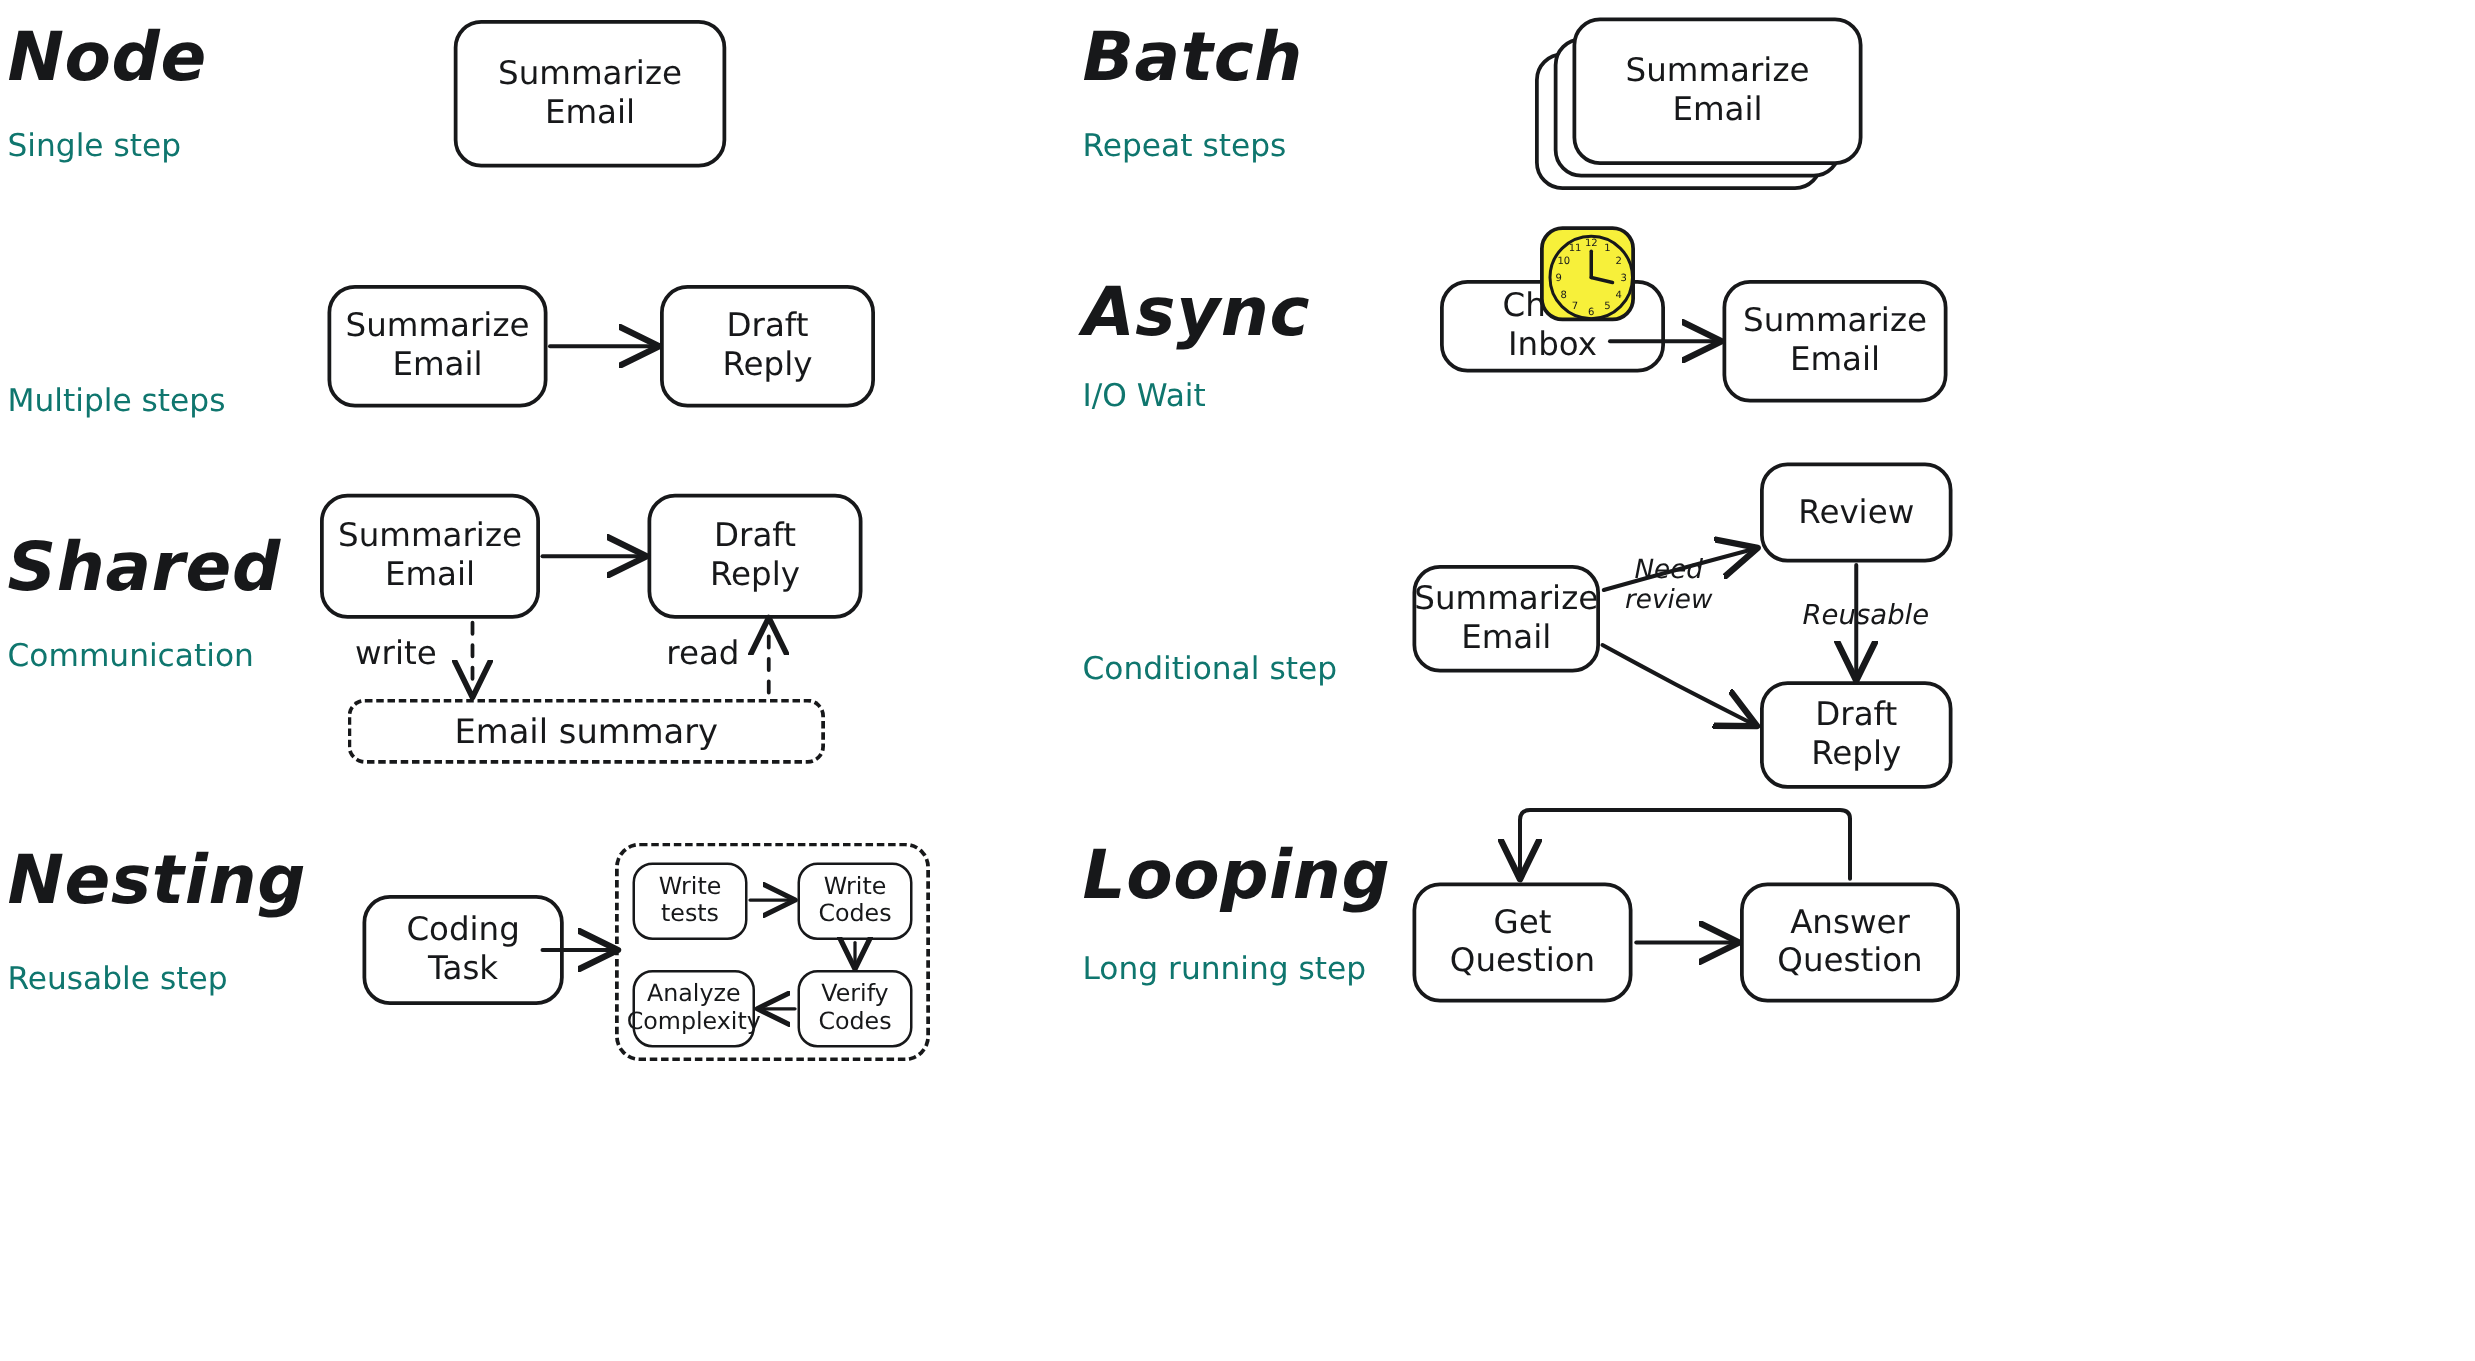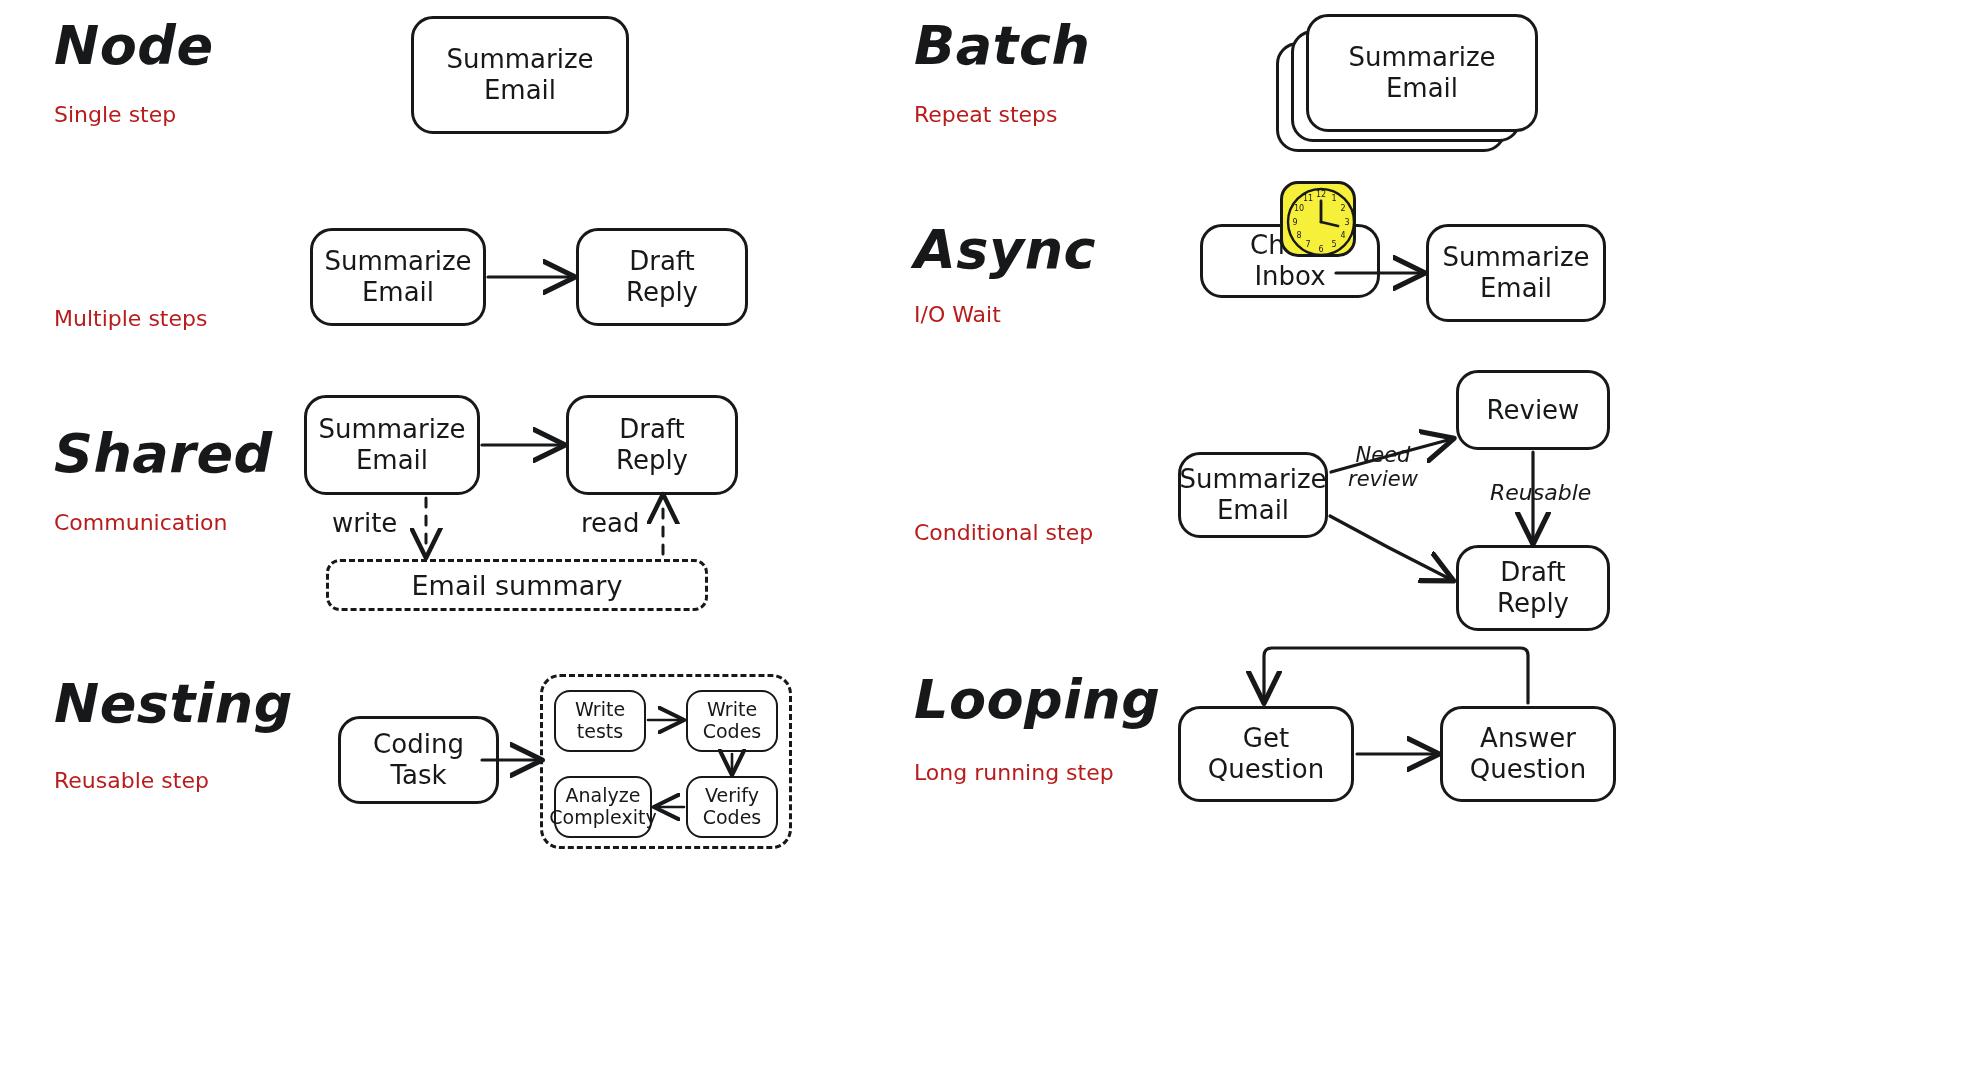--- a/index.html
+++ b/index.html
@@ -1,35 +1,35 @@
 <!DOCTYPE html>
 <html><head>
 <meta charset="utf-8">
 <style>
   html,body{margin:0;padding:0;}
   body{
     width:1980px;height:1089px;background:#ffffff;
     font-family:"DejaVu Sans", sans-serif;
     overflow:hidden;position:relative;
   }
-  .canvas{position:absolute;inset:0;margin-left:48px;}
+  .canvas{position:absolute;inset:0;}
   svg.layer{position:absolute;left:0;top:0;width:1980px;height:1089px;overflow:visible;}
 
   .sec-title{
     position:absolute;
     font-family:"DejaVu Sans", sans-serif;
     font-weight:700; font-style:italic;
     color:#17181a; white-space:nowrap;
     font-size:54px; letter-spacing:.5px;
   }
   .sec-sub{
     position:absolute;
     font-family:"DejaVu Sans", sans-serif;
-    color:#b91c1c; white-space:nowrap;
-    font-size:22px;
+    color:#0f766e; white-space:nowrap;
+    font-size:25px;
   }
 
   .node{
     position:absolute;
     box-sizing:border-box;
     border:3.2px solid #17181a;
     border-radius:22px;
     background:#ffffff;
     display:flex;align-items:center;justify-content:center;
     text-align:center;

